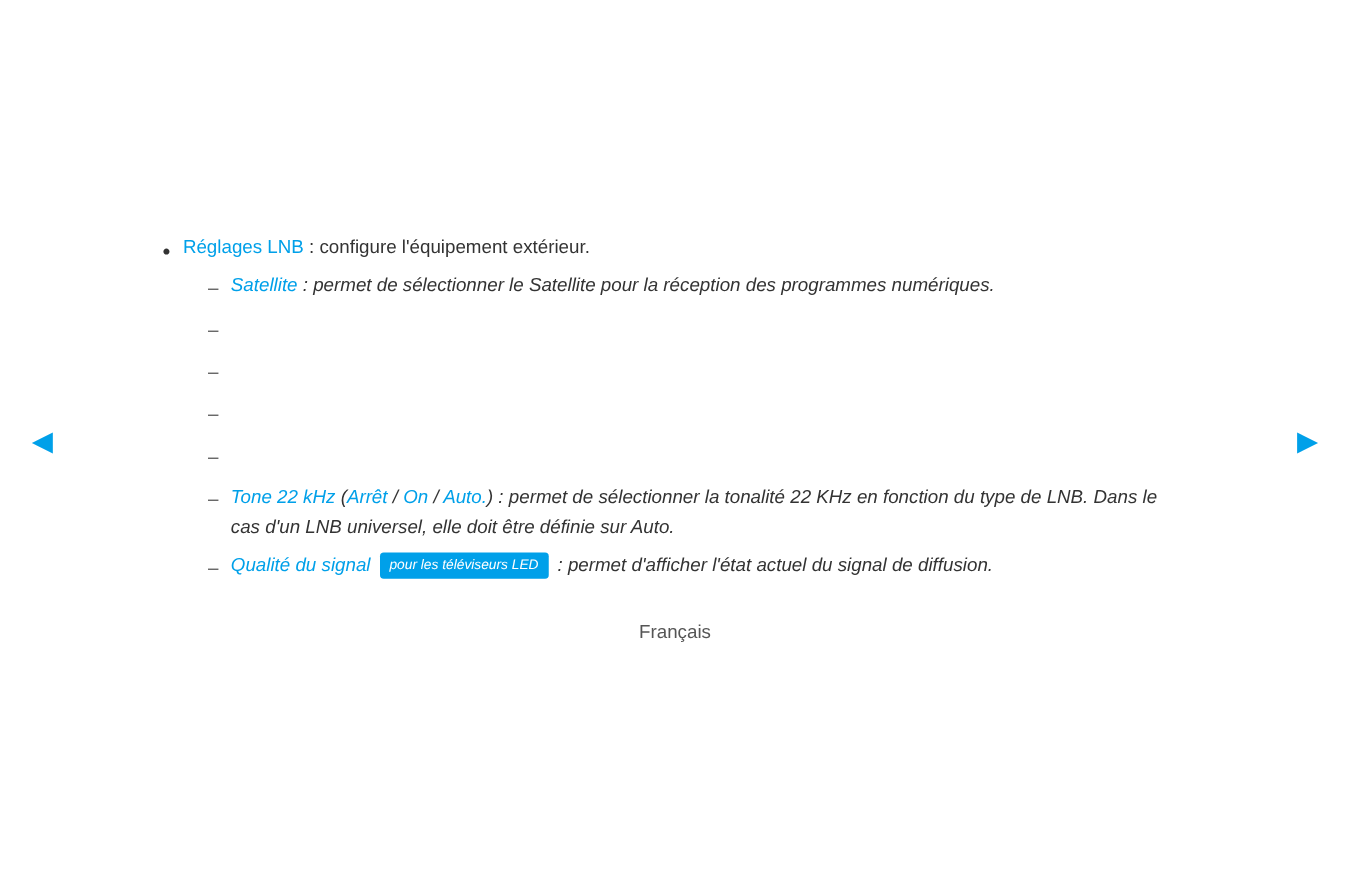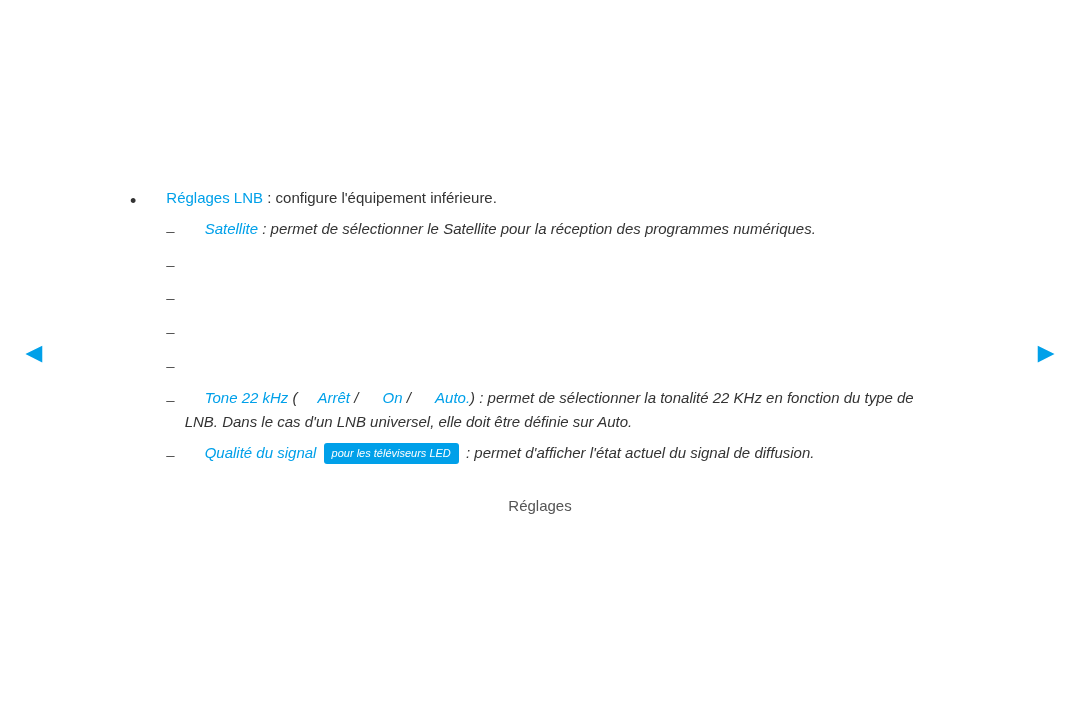--- a/index.html
+++ b/index.html
@@ -102,21 +102,20 @@
 
     .sub-content {
       flex: 1;
       line-height: 1.6;
       font-style: italic;
     }
 
     .blue-term {
       color: #00a0e9;
       font-weight: normal;
-      margin-left: 20px;
     }
 
     .badge-led {
       display: inline-block;
       background-color: #00a0e9;
       color: #ffffff;
       font-size: 11px;
       padding: 2px 8px;
       border-radius: 3px;
       margin: 0 3px;
@@ -139,21 +138,21 @@
   <div class="nav-arrow nav-arrow-left">◄</div>
 
   <div class="nav-arrow nav-arrow-right">►</div>
 
   <div class="content-area">
 
     <ul class="main-bullet">
       <li>
         <span class="bullet-dot">•</span>
         <div class="bullet-content">
-          <span class="blue-term">Réglages LNB</span><span> : configure l'équipement inférieure.</span>
+          <span class="blue-term">Réglages LNB</span><span> : configure l'équipement extérieur.</span>
 
           <ul class="sub-list">
 
             <li>
               <span class="dash">–</span>
               <div class="sub-content">
                 <span class="blue-term">Satellite</span><span> : permet de sélectionner le Satellite pour la réception des programmes numériques.</span>
               </div>
             </li>
 
@@ -188,17 +187,17 @@
                 <span class="badge-led">pour les téléviseurs LED</span>
                 <span>: permet d'afficher l'état actuel du signal de diffusion.</span>
               </div>
             </li>
 
           </ul>
         </div>
       </li>
     </ul>
 
-    <div class="footer-text">Réglages</div>
+    <div class="footer-text">Français</div>
 
   </div>
 
 </div>
 
 </body></html>

